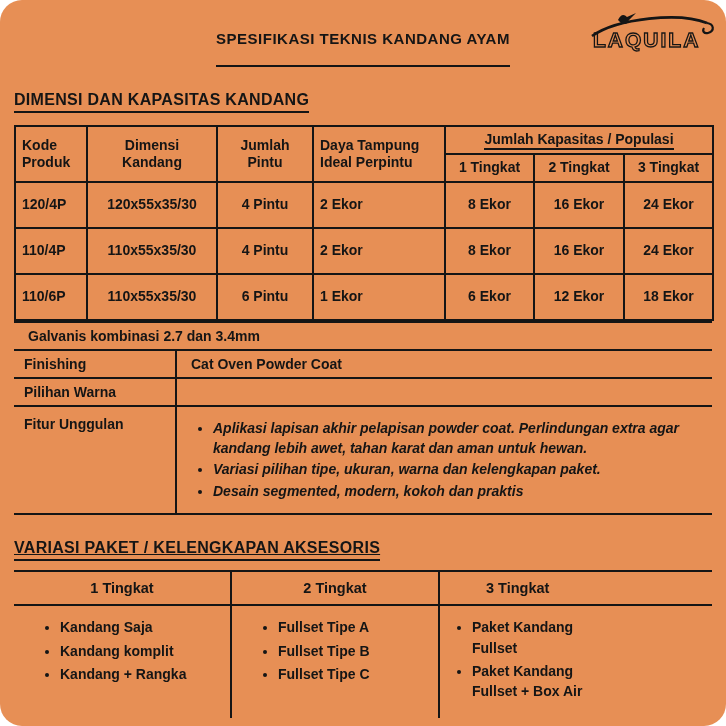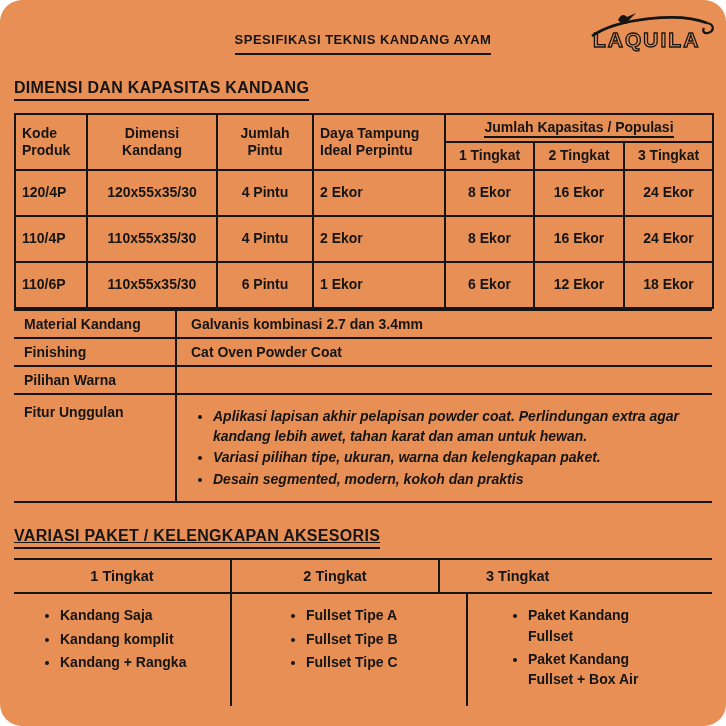--- a/index.html
+++ b/index.html
@@ -11,22 +11,22 @@
     width: 726px; height: 726px;
     background: #E78F55;
     border-radius: 22px;
     overflow: hidden;
   }
 
   
   .title-wrap { padding-top: 30px; text-align: center; }
   .page-title {
     display: inline-block;
-    font-size: 13px; font-weight: 700; letter-spacing: 0.5px;
-    border-bottom: 2.4px solid #151515; padding-bottom: 6px;
+    font-size: 15px; font-weight: 700; letter-spacing: 0.5px;
+    border-bottom: 2.4px solid #151515; padding-bottom: 18px;
   }
   .logo { position: absolute; top: 8px; right: 10px; width: 128px; height: 46px; }
 
   
   .content { padding: 0 14px; }
   .sec-heading {
     font-size: 16px; font-weight: 700; letter-spacing: 0.3px;
     display: inline-block;
     border-bottom: 2.6px solid #151515; padding-bottom: 2px;
   }
@@ -57,21 +57,21 @@
   }
   .m-value { flex: 1; padding: 5px 8px 5px 14px; display: flex; align-items: center; }
   .m-row.fitur .m-label { align-items: flex-start; padding-top: 9px; }
   .m-row.fitur .m-value { align-items: flex-start; }
   .m-value ul { margin: 5px 0; padding-left: 22px; max-width: 505px; }
   .m-value li { margin: 2px 0; line-height: 1.4; font-style: italic; }
 
   
   .p-table { width: 698px; border-top: 2.4px solid #151515; font-size: 14px; font-weight: 700; }
   .p-head { display: flex; border-bottom: 2.4px solid #151515; }
-  .p-body { display: flex; min-height: 112px; gap: 28px; }
+  .p-body { display: flex; min-height: 112px; }
   .p-cell { padding: 0; }
   .p-c1 { flex: 0 0 218px; width: 218px; border-right: 2.4px solid #151515; }
   .p-c2 { flex: 0 0 208px; width: 208px; border-right: 2.4px solid #151515; }
   .p-c3 { flex: 1; }
   .p-head .p-cell { padding: 8px 0; text-align: center; font-size: 14.5px; }
   .p-head .p-c3 { text-align: left; padding-left: 46px; }
   .p-body ul { margin: 11px 0; padding-left: 46px; }
   .p-body .p-c3 ul { padding-left: 32px; max-width: 150px; }
   .p-body li { margin: 3px 0; line-height: 1.45; }
 </style>
@@ -150,21 +150,20 @@
           <td>6 Ekor</td>
           <td>12 Ekor</td>
           <td>18 Ekor</td>
         </tr>
       </tbody>
     </table>
 
 
     <div class="m-table">
       <div class="m-row">
-        <div class="m-label">Material Kandang</div>
         <div class="m-value">Galvanis kombinasi 2.7 dan 3.4mm</div>
       </div>
       <div class="m-row">
         <div class="m-label">Finishing</div>
         <div class="m-value">Cat Oven Powder Coat</div>
       </div>
       <div class="m-row">
         <div class="m-label">Pilihan Warna</div>
       </div>
       <div class="m-row fitur">

